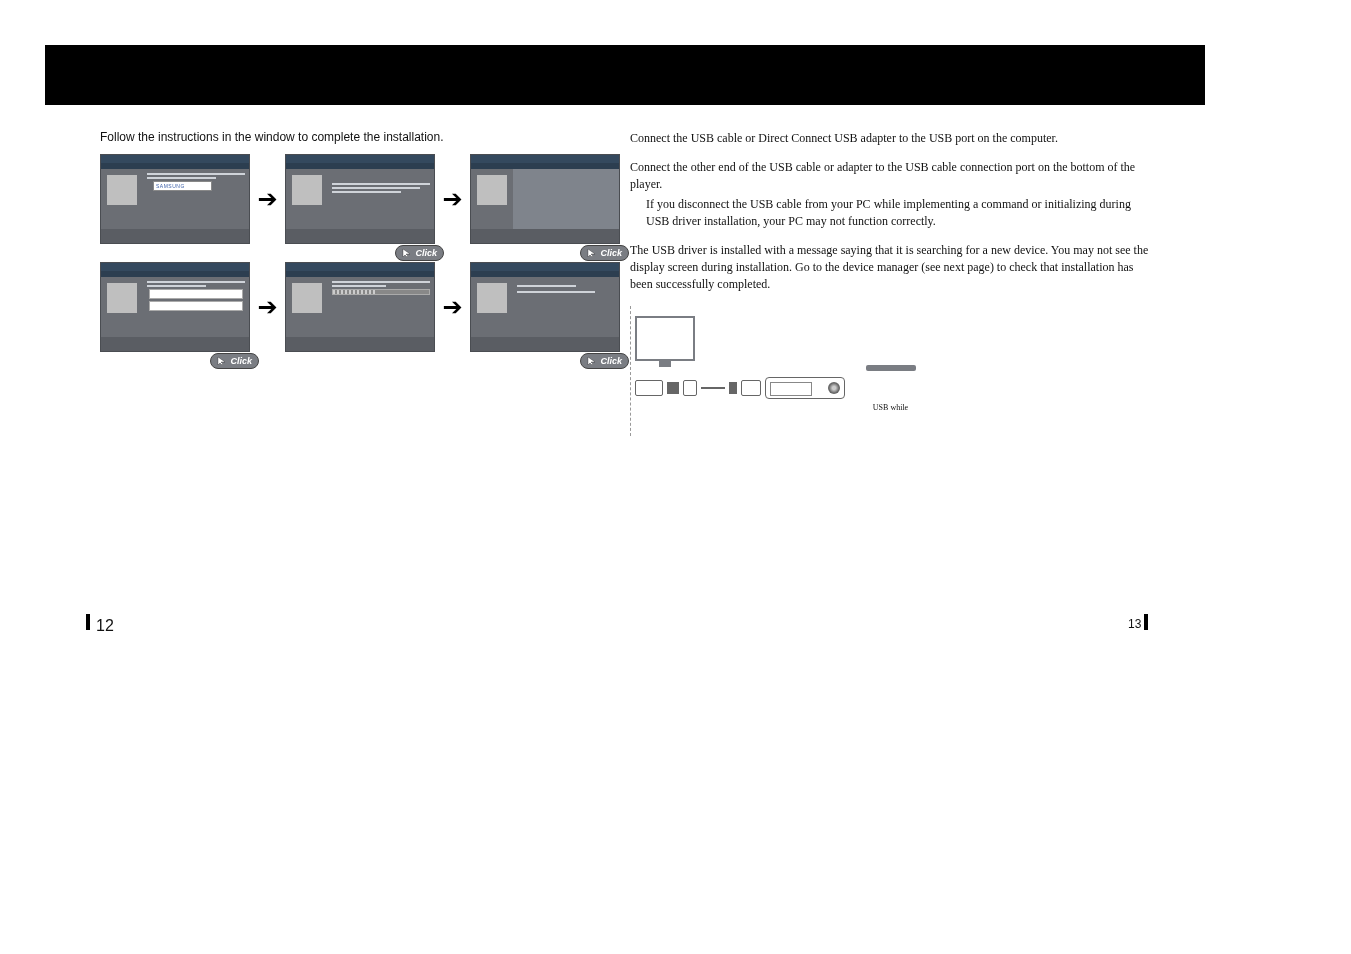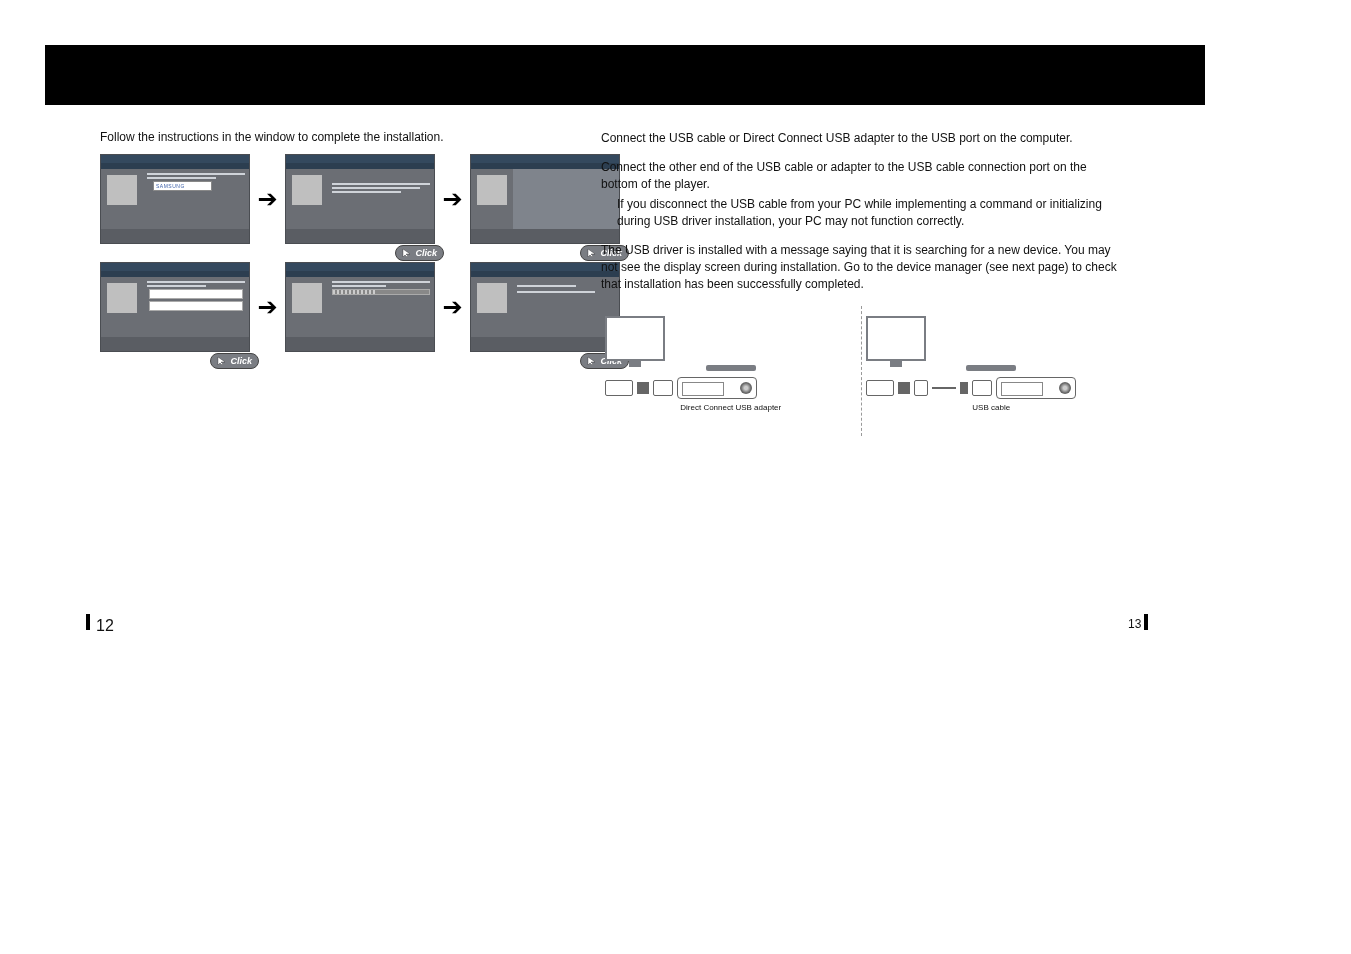--- a/index.html
+++ b/index.html
@@ -3,21 +3,21 @@
 <meta charset="utf-8">
 <style>
   * { box-sizing: border-box; margin: 0; padding: 0; }
   html, body { width: 1351px; height: 954px; background: #fff; font-family: Arial, Helvetica, sans-serif; color: #111; }
   .page-wrap { width: 1351px; height: 954px; position: relative; }
   .top-band { position: absolute; left: 45px; top: 45px; width: 1160px; height: 60px; background: #000; }
   .top-band .tick-left { position: absolute; left: 55px; top: 60px; width: 8px; height: 20px; background: #fff; }
   .top-band .tick-right { position: absolute; right: 55px; top: 60px; width: 8px; height: 20px; background: #fff; }
   .page-left, .page-right { position: absolute; top: 130px; width: 520px; }
   .page-left { left: 100px; }
-  .page-right { left: 601px; }
+  .page-right { left: 630px; font-family: Liberation Serif, serif; }
   .instr-text { font-size: 12px; margin-bottom: 10px; }
   .shot-grid { width: 520px; }
   .shot-row { display: flex; align-items: center; justify-content: space-between; margin-bottom: 18px; }
   .shot-panel { width: 150px; height: 90px; background: #bef264; border: 1px solid #4a4d52; position: relative; }
   .shot-panel .header-bar { height: 8px; background: #34495e; width: 100%; }
   .shot-panel .sub-bar { height: 6px; background: #2c3e50; width: 100%; }
   .shot-panel .body { height: 60px; background: #6b6e74; display: flex; }
   .shot-panel .icon-box { width: 30px; height: 30px; margin: 6px; background: #bfbfbf; }
   .shot-panel .body-text { flex: 1; padding: 4px; }
   .shot-panel .body-text .line { height: 2px; background: #cfd3d9; margin-bottom: 2px; }
@@ -195,45 +195,34 @@
     <div class="li-block">
       <span>Connect the other end of the USB cable or adapter to the USB cable connection port on the bottom of the player.</span>
       <div class="sub-point">If you disconnect the USB cable from your PC while implementing a command or initializing during USB driver installation, your PC may not function correctly.</div>
     </div>
     <div class="li-block">
       <span>The USB driver is installed with a message saying that it is searching for a new device. You may not see the display screen during installation. Go to the device manager (see next page) to check that installation has been successfully completed.</span>
     </div>
   </div>
 
   <div class="diagram-row">
-    <div class="diagram-col">
-      <div class="small-monitor"></div>
-      <div class="monitor-stand"></div>
-      <div class="conn-row">
-        <div class="port-box"></div>
-        <div class="plug"></div>
-        <div class="port-box" style="width:20px"></div>
-        <div class="player-box"></div>
-      </div>
-      <div class="caption">Direct Connect USB adapter</div>
-    </div>
     <div class="diagram-divider"></div>
     <div class="diagram-col">
       <div class="small-monitor"></div>
       <div class="monitor-stand"></div>
       <div class="conn-row">
         <div class="port-box"></div>
         <div class="plug"></div>
         <div class="port-box" style="width:14px"></div>
         <div class="cord"></div>
         <div class="plug" style="width:8px"></div>
         <div class="port-box" style="width:20px"></div>
         <div class="player-box"></div>
       </div>
-      <div class="caption">USB cable</div>
+      <div class="caption">USB while</div>
     </div>
   </div>
 </div>
 
 <div class="num-tick-left"></div>
 <div class="page-num-left">12</div>
 <div class="page-num-right">13</div>
 <div class="num-tick-right"></div>
 
 </div>

